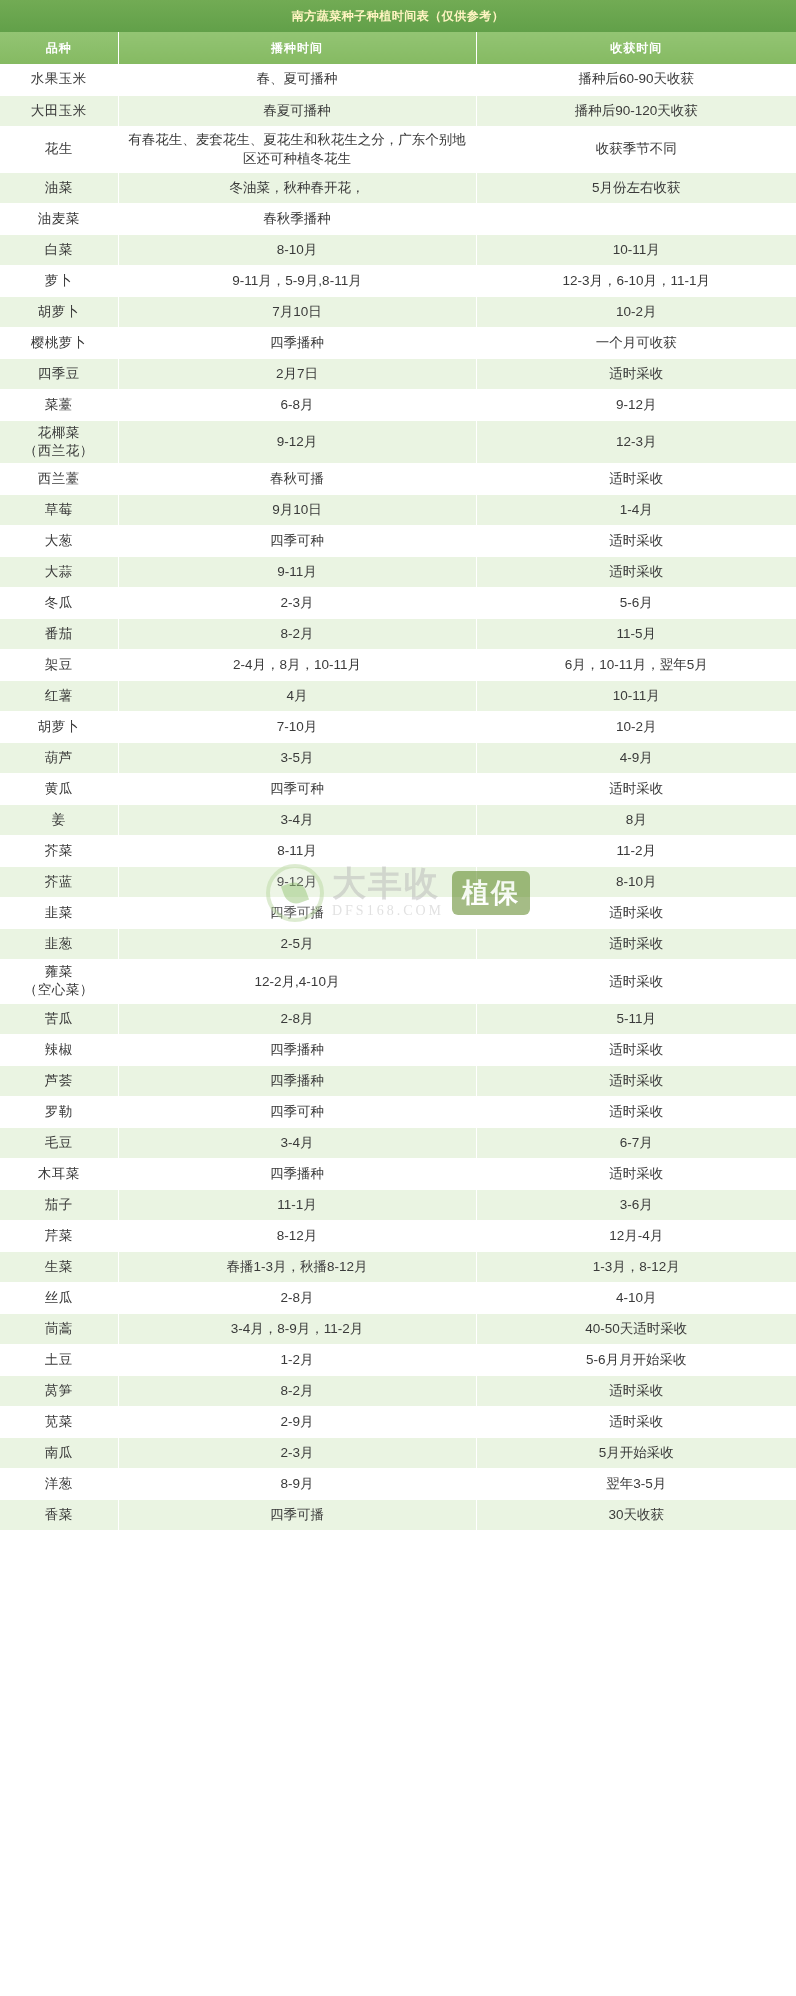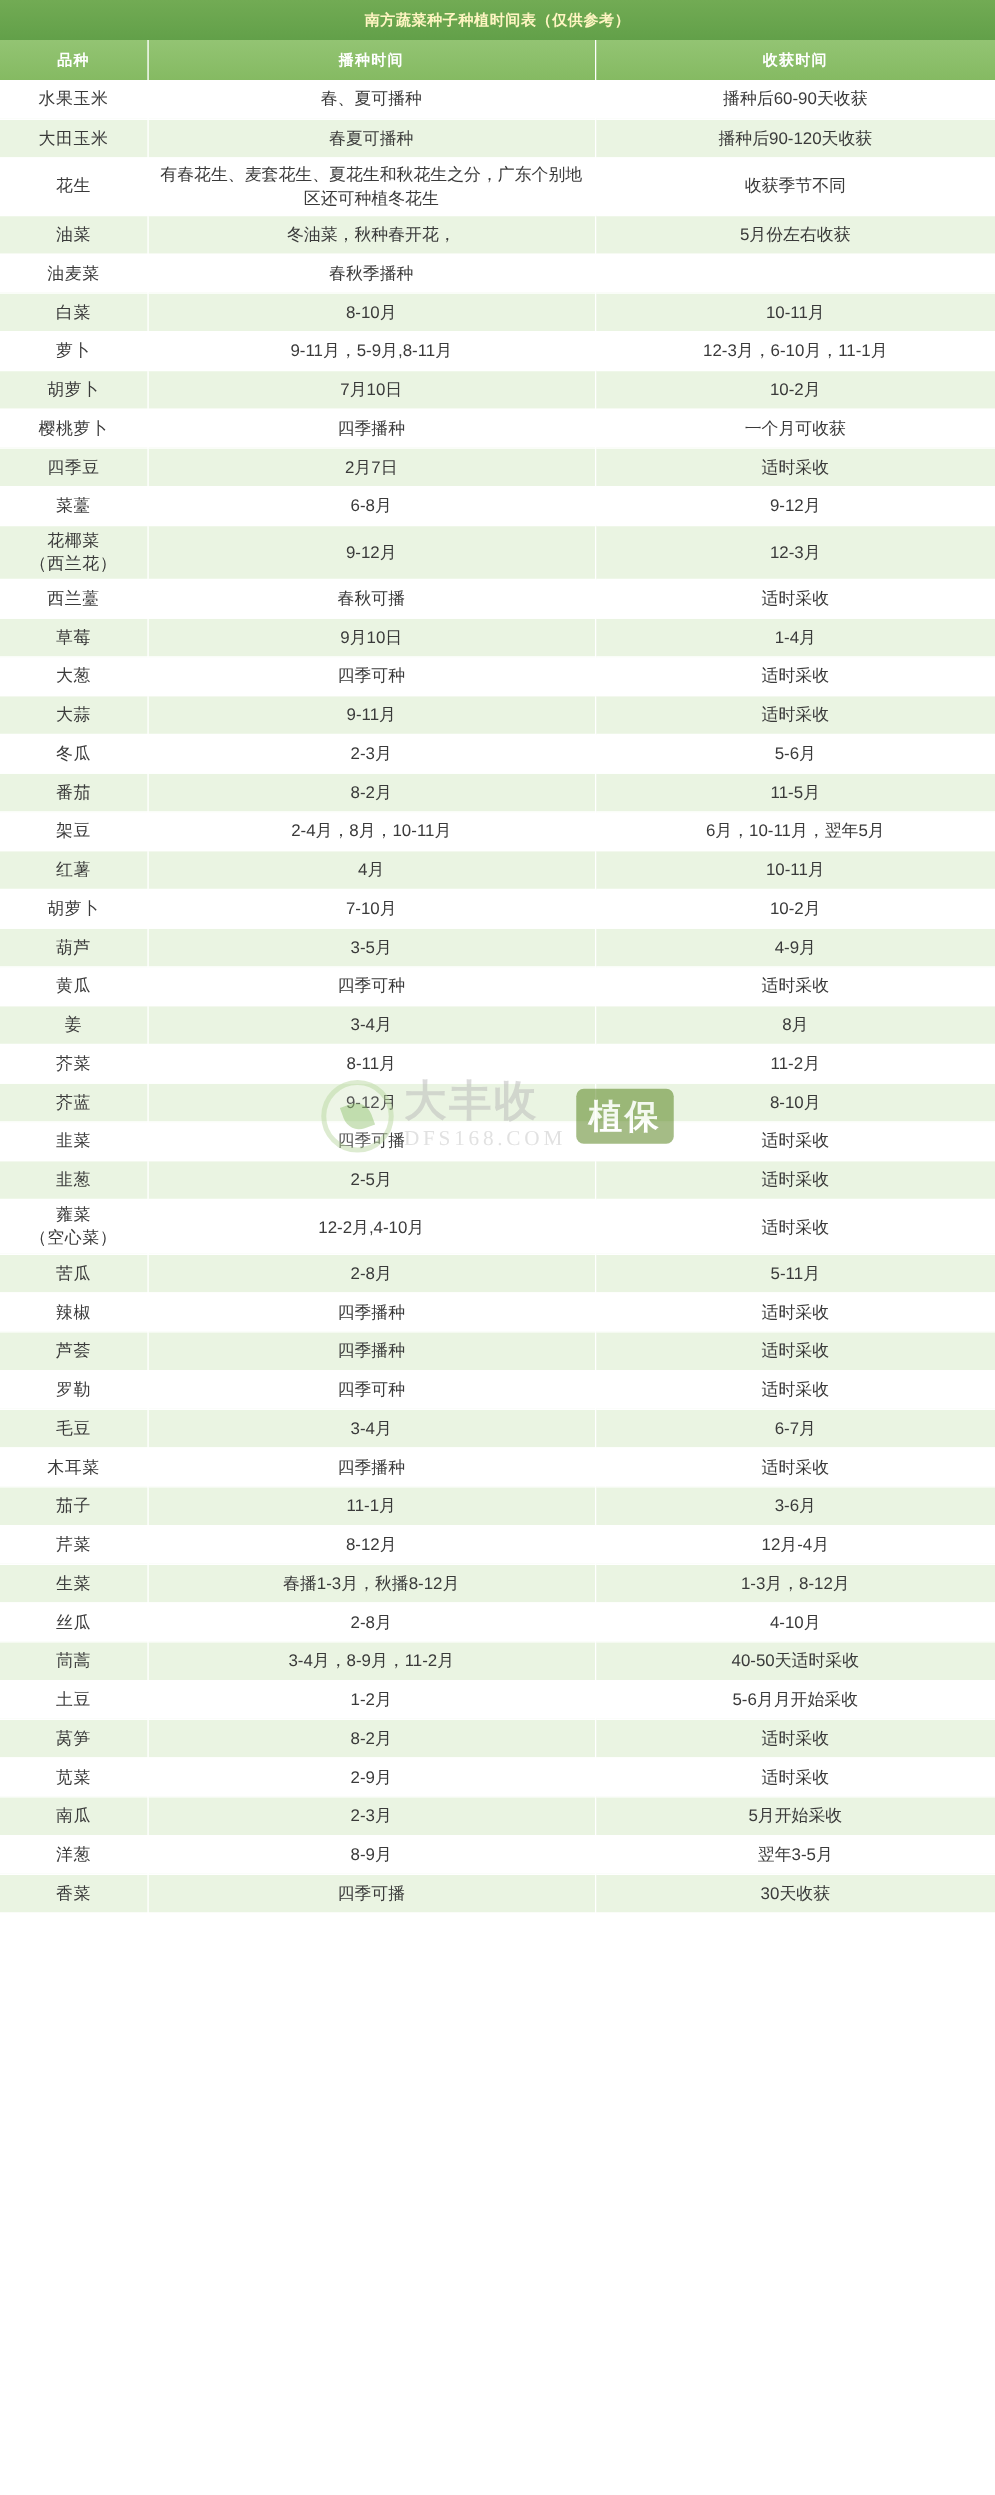--- a/index.html
+++ b/index.html
@@ -116,21 +116,21 @@
     transform: rotate(-20deg);
   }
   .wm-text-main {
     font-size: 34px;
     font-weight: bold;
     color: #b9b9b9;
     letter-spacing: 2px;
     line-height: 1;
   }
   .wm-text-sub {
-    font-size: 17px;
+    font-size: 14px;
     color: #c4c4c4;
     letter-spacing: 3px;
     text-align: center;
     margin-top: 2px;
   }
   .wm-pill {
     font-size: 27px;
     font-weight: bold;
     color: #ffffff;
     background: #4d7c0f;

